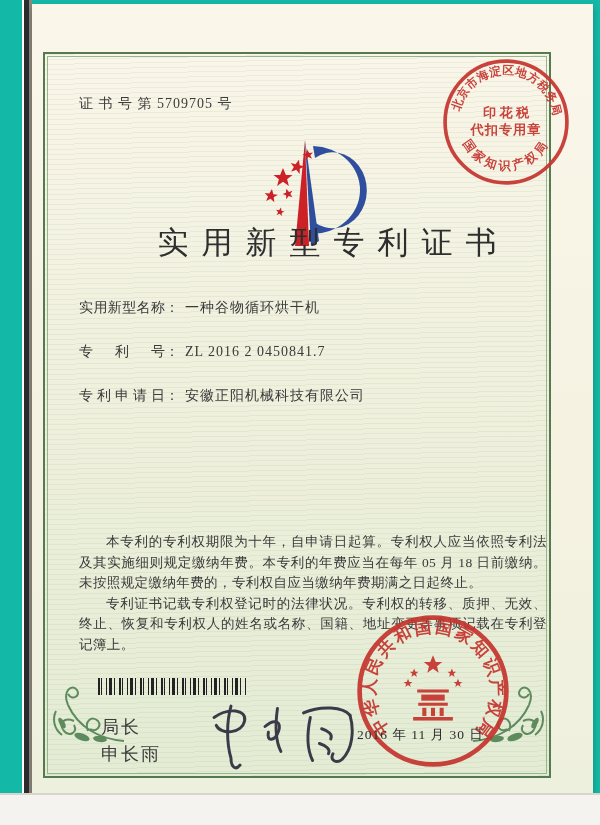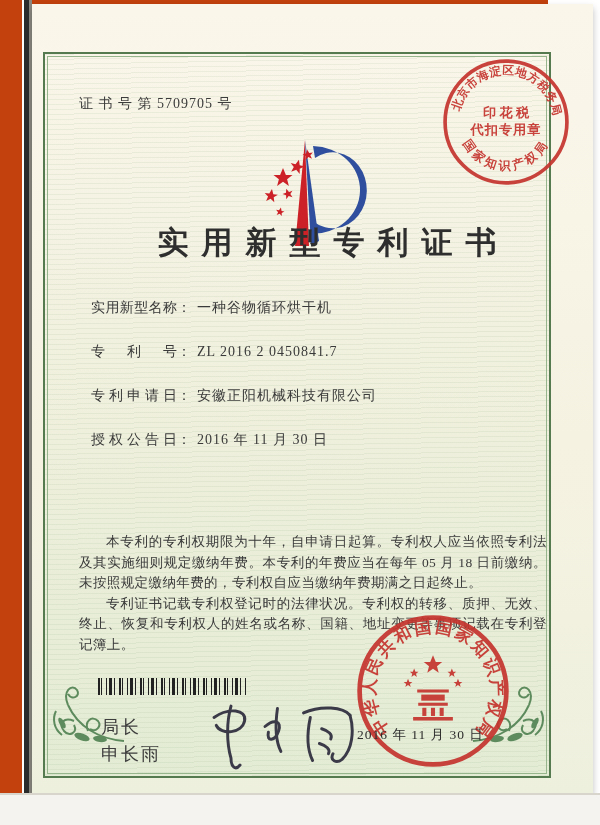--- a/index.html
+++ b/index.html
@@ -1,41 +1,41 @@
 <!DOCTYPE html>
 <html><head>
 <meta charset="utf-8">
 <style>
   * { margin:0; padding:0; box-sizing:border-box; }
   html,body { width:600px; height:825px; overflow:hidden; background:#ffffff;
     font-family:"Liberation Serif","DejaVu Serif",serif; }
-  .photo { position:relative; width:548px; height:825px; background:#c2410c; }
+  .photo { position:relative; width:600px; height:825px; background:#14b8a6; }
   .page-edge-left { position:absolute; left:22px; top:0; width:10px; height:800px;
     background:linear-gradient(90deg,#fdfdfc 0 2px,#2c2c2c 2px 7px,#8a8880 7px 10px); }
   .paper { position:absolute; left:32px; top:4px; width:561px; height:789px;
     background:linear-gradient(180deg,#faf6ea 0%,#f6f2e2 55%,#eef0de 100%);
     box-shadow:0 4px 7px rgba(0,0,0,0.25); }
   .frame { position:absolute; left:11px; top:48px; width:508px; height:726px;
     border:2px solid #557a50;
     background:
       repeating-linear-gradient(179deg, rgba(140,175,130,0.13) 0 1px, rgba(255,255,255,0) 1px 5px),
       linear-gradient(180deg, rgba(250,247,232,0.1) 0%, rgba(214,230,200,0.45) 100%);
   }
   .frame::before { content:""; position:absolute; inset:2px; border:1px solid #96b58c; }
 
   .cert-no { position:absolute; left:34px; top:41px; font-size:14px; color:#3c3c3c;
     letter-spacing:1px; }
 
   .logo { position:absolute; left:208px; top:84px; width:130px; height:114px; }
 
   .title { position:absolute; left:0; top:168px; width:520px; text-align:center;
-    font-size:31px; font-weight:bold; color:#2e2e2e; letter-spacing:13px; text-indent:13px;padding-left:44px; }
+    font-size:31px; font-weight:normal; color:#2e2e2e; letter-spacing:13px; text-indent:13px;padding-left:44px; }
 
   .fields { position:absolute; left:34px; top:240px; width:460px; }
-  .field-row { height:44px; padding-top:5px; font-size:14px; color:#3a3a3a;margin-left:12px; }
+  .field-row { height:44px; padding-top:5px; font-size:14px; color:#3a3a3a; }
   .field-row:nth-child(5), .field-row:nth-child(6) { height:40px; }
   .field-label { display:inline-block; width:86px; text-align:justify; text-align-last:justify; }
   .field-colon { margin-right:6px; }
   .field-value { letter-spacing:1px; }
 
   .paragraphs { position:absolute; left:34px; top:478px; width:468px; }
   .paragraphs p { font-size:13.5px; line-height:20.5px; color:#3a3a3a; text-align:justify;
     text-indent:2em; letter-spacing:0.4px; }
 
   .barcode { position:absolute; left:53px; top:624px; width:148px; height:17px;
@@ -98,23 +98,20 @@
 
       <div class="fields">
         <div class="field-row">
           <span class="field-label">实用新型名称</span><span class="field-colon">：</span><span class="field-value">一种谷物循环烘干机</span>
         </div>
         <div class="field-row">
           <span class="field-label">专利号</span><span class="field-colon">：</span><span class="field-value">ZL 2016 2 0450841.7</span>
         </div>
         <div class="field-row">
           <span class="field-label">专利申请日</span><span class="field-colon">：</span><span class="field-value">安徽正阳机械科技有限公司</span>
-        </div>
-        <div class="field-row">
-          <span class="field-label">授权公告日</span><span class="field-colon">：</span><span class="field-value">2016 年 11 月 30 日</span>
         </div>
       </div>
 
       <div class="paragraphs">
         <p>本专利的专利权期限为十年，自申请日起算。专利权人应当依照专利法及其实施细则规定缴纳年费。本专利的年费应当在每年 05 月 18 日前缴纳。未按照规定缴纳年费的，专利权自应当缴纳年费期满之日起终止。</p>
         <p>专利证书记载专利权登记时的法律状况。专利权的转移、质押、无效、终止、恢复和专利权人的姓名或名称、国籍、地址变更等事项记载在专利登记簿上。</p>
       </div>
 
       <div class="barcode"></div>
 

